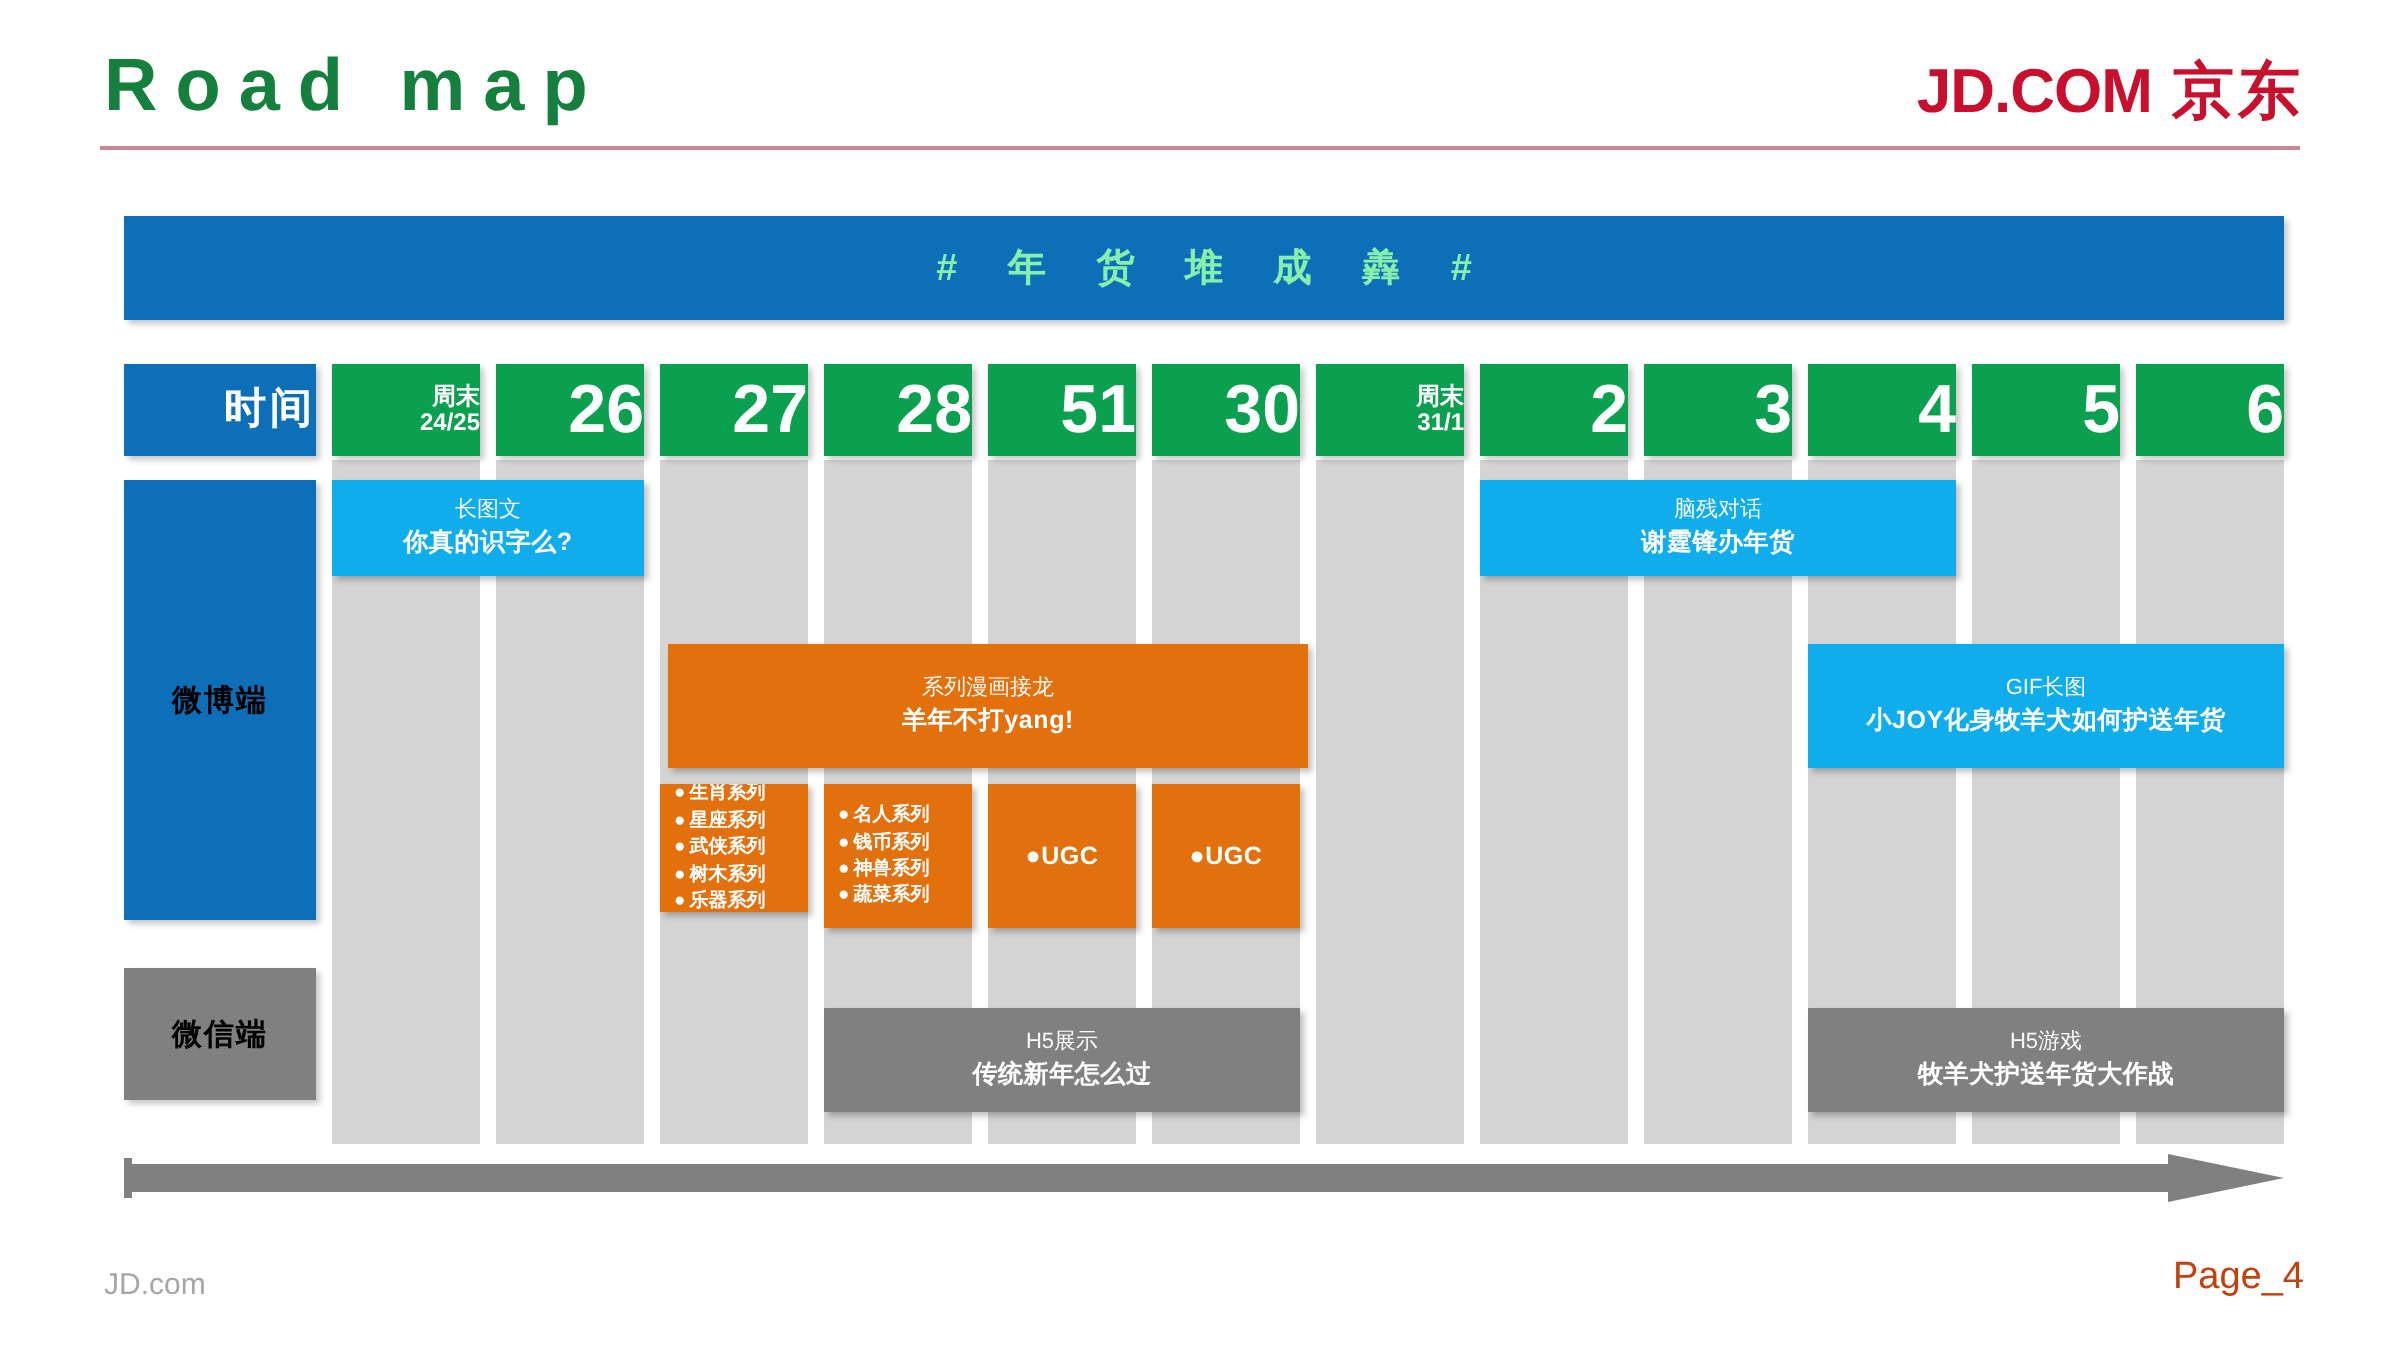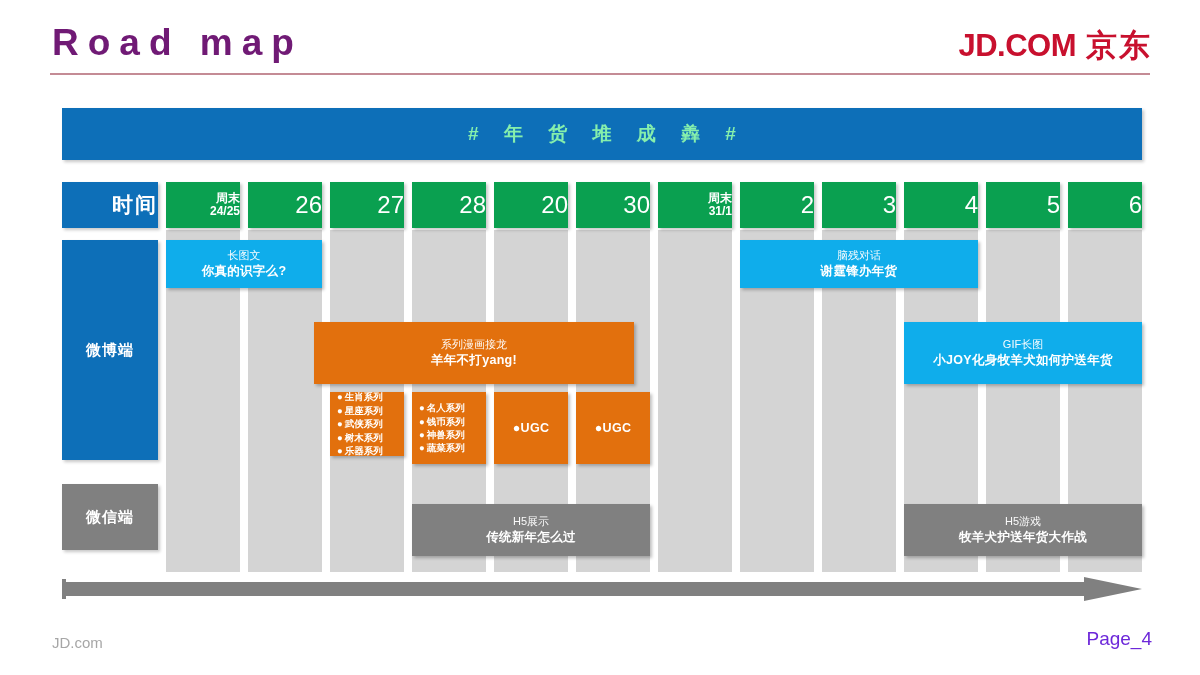--- a/index.html
+++ b/index.html
@@ -20,21 +20,21 @@
     position: absolute;
     left: 0; top: 0;
     width: 1200px; height: 90px;
   }
   .title {
     position: absolute;
     left: 52px; top: 22px;
     font-size: 37px;
     font-weight: bold;
     letter-spacing: 9px;
-    color: #701a75;
+    color: #15803d;
     white-space: nowrap;
   }
   .title-rule {
     position: absolute;
     left: 50px; top: 73px;
     width: 1100px; height: 2px;
     background: #c48b95;
   }
   .brand {
     position: absolute;
@@ -107,37 +107,37 @@
     line-height: 1.12;
   }
   .hdr-cell.time-label {
     background: #0d6fb8;
     font-size: 21px;
     font-weight: bold;
     letter-spacing: 2px;
   }
   .hdr-cell.date {
     background: #0aa050;
-    font-size: 24px;
-    font-weight: normal;
+    font-size: 34px;
+    font-weight: bold;
   }
   .hdr-cell.weekend {
     background: #0aa050;
     font-size: 12px;
     font-weight: bold;
   }
 
   
   .row-label {
     position: absolute;
     left: 0;
     display: flex;
     align-items: center;
     justify-content: center;
-    color: #ffffff;
+    color: #000000;
     font-size: 15px;
     font-weight: bold;
     letter-spacing: 1px;
     box-shadow: 2px 2px 3px rgba(0,0,0,0.22);
   }
   .row-label.weibo {
     background: #0d6fb8;
     top: 58px;
     width: 96px;
     height: 220px;
@@ -229,21 +229,21 @@
   .footer-left {
     position: absolute;
     left: 52px; top: 634px;
     font-size: 15px;
     color: #a6a6a6;
   }
   .footer-right {
     position: absolute;
     right: 48px; top: 628px;
     font-size: 19px;
-    color: #6d28d9;
+    color: #c2410c;
   }
 </style>
 </head>
 <body>
 
 <div class="slide-header">
   <div class="title">Road map</div>
   <div class="title-rule"></div>
   <div class="brand">
     <span>JD.COM</span><span class="brand-cn">京东</span>
@@ -278,21 +278,21 @@
       <div class="hdr-cell date" style="left: 186px; width: 74px;">
         <span>26</span>
       </div>
       <div class="hdr-cell date" style="left: 268px; width: 74px;">
         <span>27</span>
       </div>
       <div class="hdr-cell date" style="left: 350px; width: 74px;">
         <span>28</span>
       </div>
       <div class="hdr-cell date" style="left: 432px; width: 74px;">
-        <span>20</span>
+        <span>51</span>
       </div>
       <div class="hdr-cell date" style="left: 514px; width: 74px;">
         <span>30</span>
       </div>
       <div class="hdr-cell weekend" style="left: 596px; width: 74px;">
         <span>周末</span>
         <span>31/1</span>
       </div>
       <div class="hdr-cell date" style="left: 678px; width: 74px;">
         <span>2</span>
@@ -316,21 +316,21 @@
     </div>
   <div id="task-layer">
       <div class="bar cyan" style="left: 104px; width: 156px; top: 58px; height: 48px;">
         <div class="sub">长图文</div>
         <div class="main">你真的识字么?</div>
       </div>
       <div class="bar cyan" style="left: 678px; width: 238px; top: 58px; height: 48px;">
         <div class="sub">脑残对话</div>
         <div class="main">谢霆锋办年货</div>
       </div>
-      <div class="bar orange" style="left: 252px; width: 320px; top: 140px; height: 62px;">
+      <div class="bar orange" style="left: 272px; width: 320px; top: 140px; height: 62px;">
         <div class="sub">系列漫画接龙</div>
         <div class="main">羊年不打yang!</div>
       </div>
       <div class="bar cyan" style="left: 842px; width: 238px; top: 140px; height: 62px;">
         <div class="sub">GIF长图</div>
         <div class="main">小JOY化身牧羊犬如何护送年货</div>
       </div>
       <div class="bar orange list" style="left: 268px; width: 74px; top: 210px; height: 64px;">
         <div class="li"><span class="dot">●</span>生肖系列</div>
         <div class="li"><span class="dot">●</span>星座系列</div>

